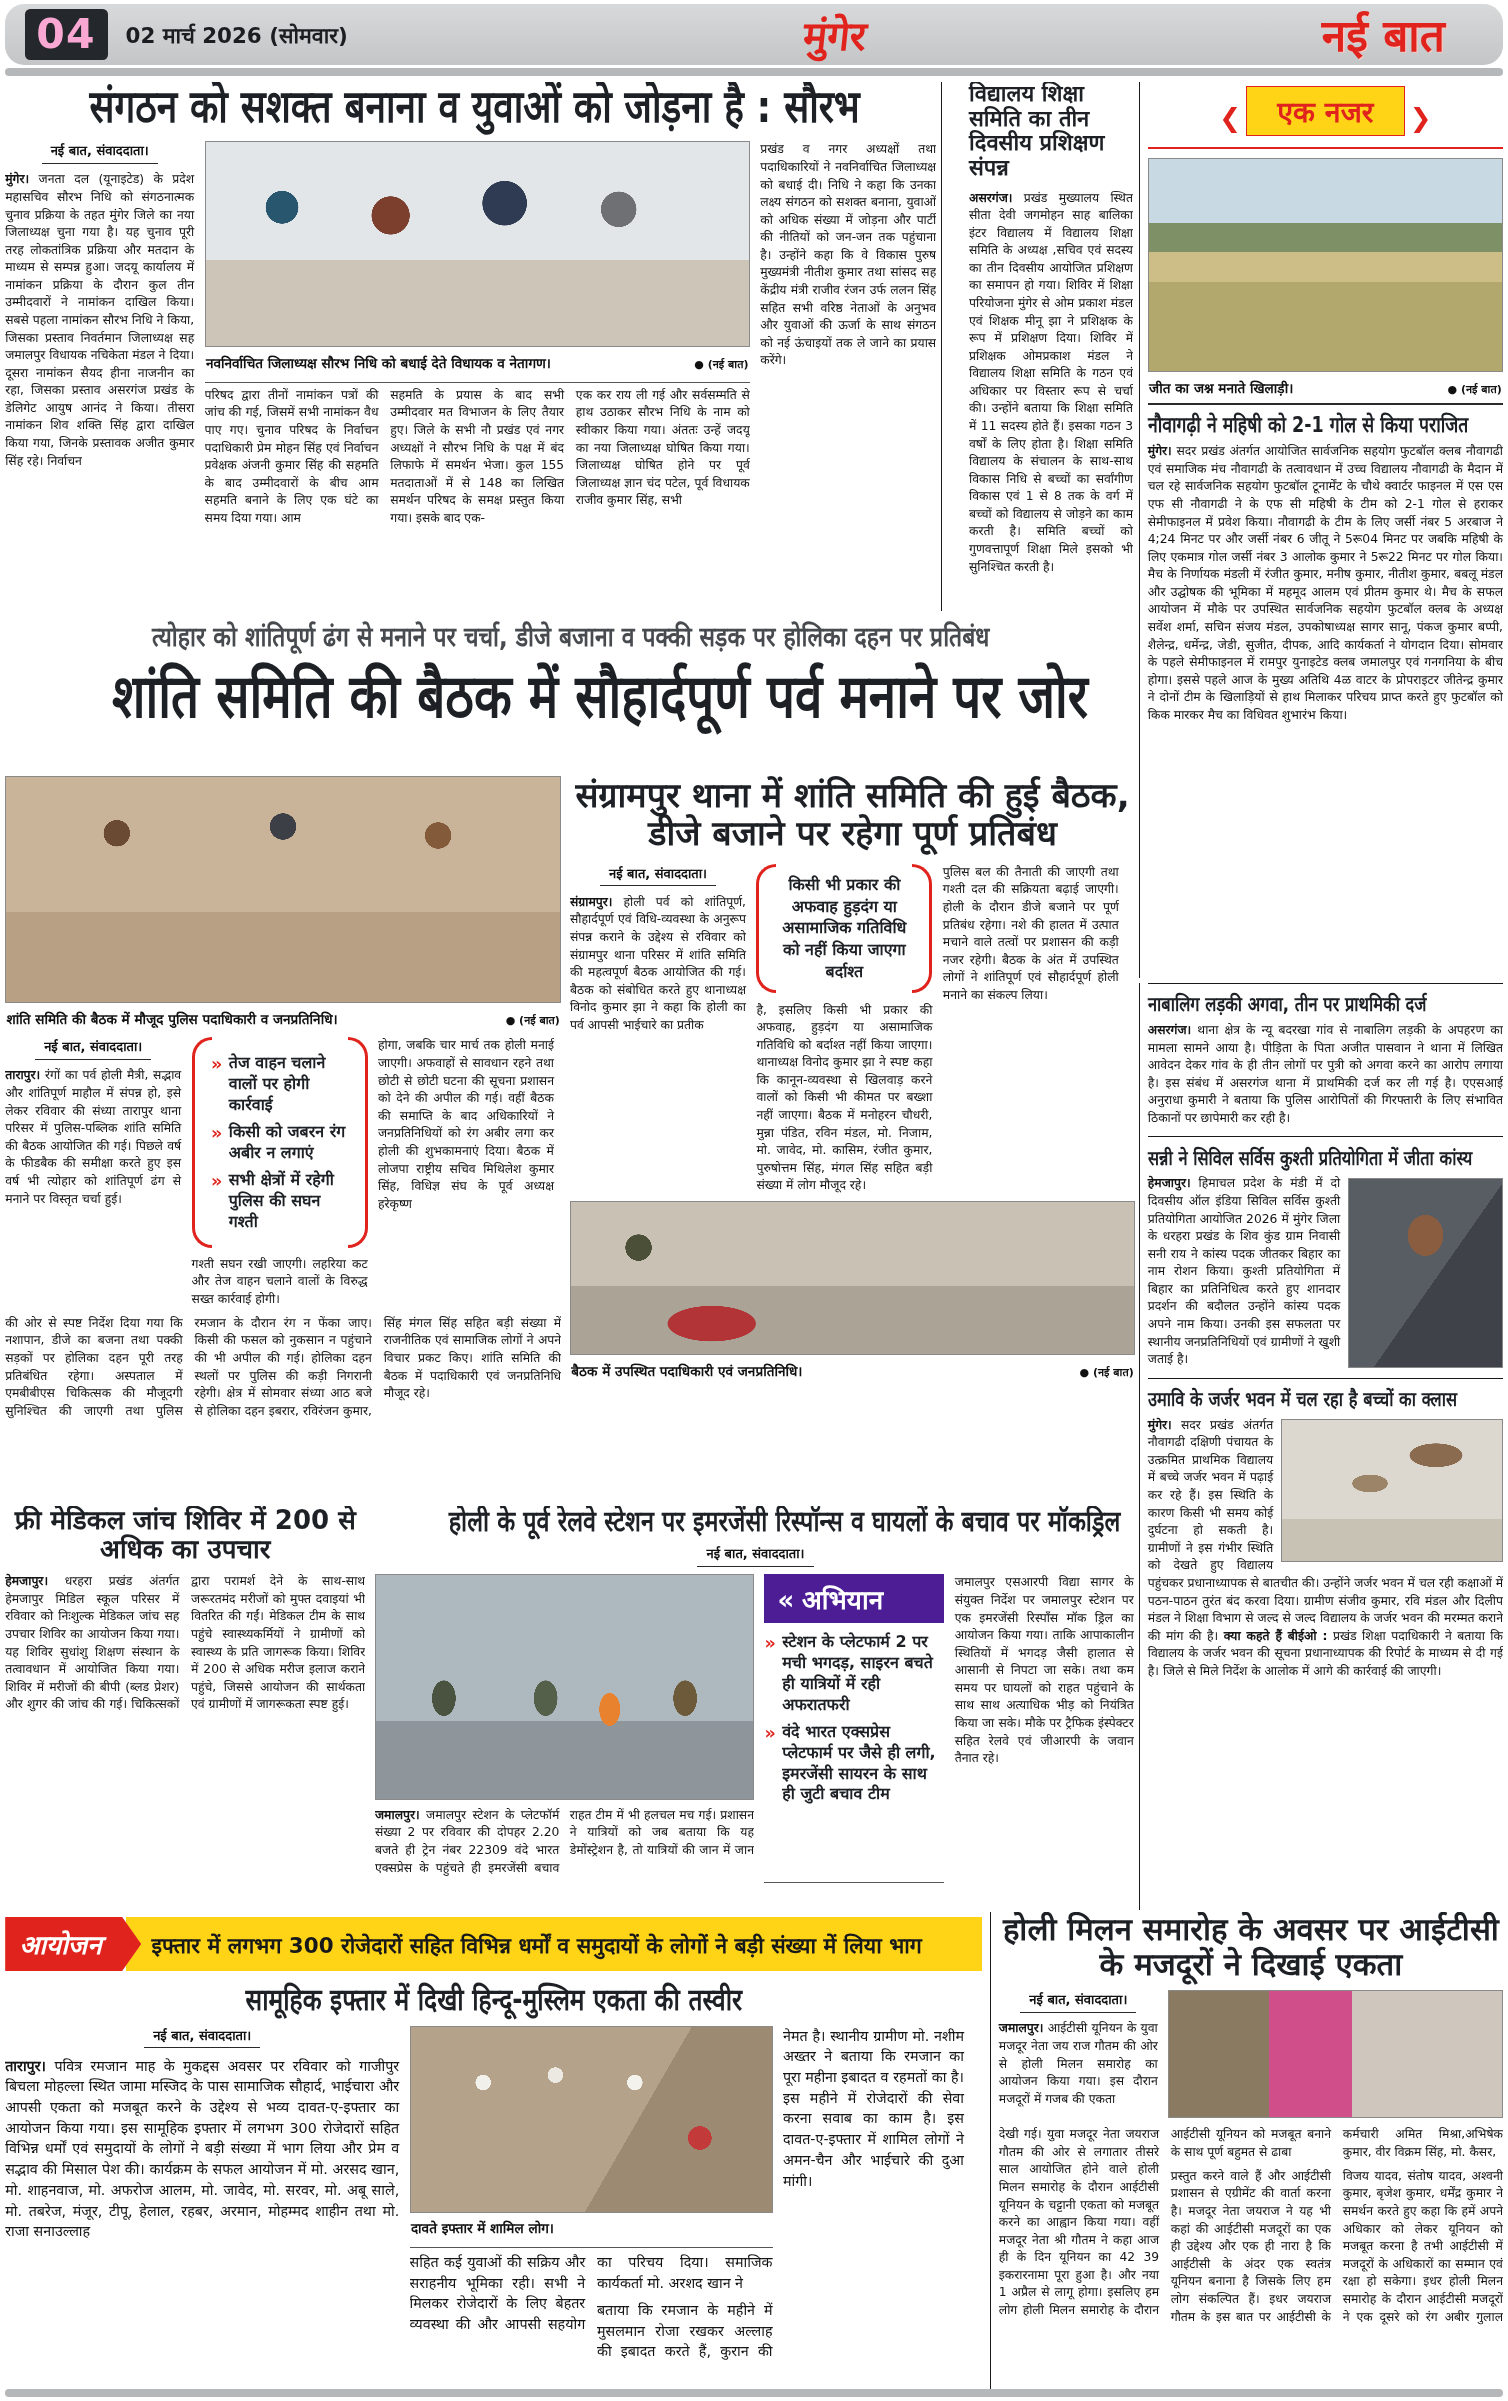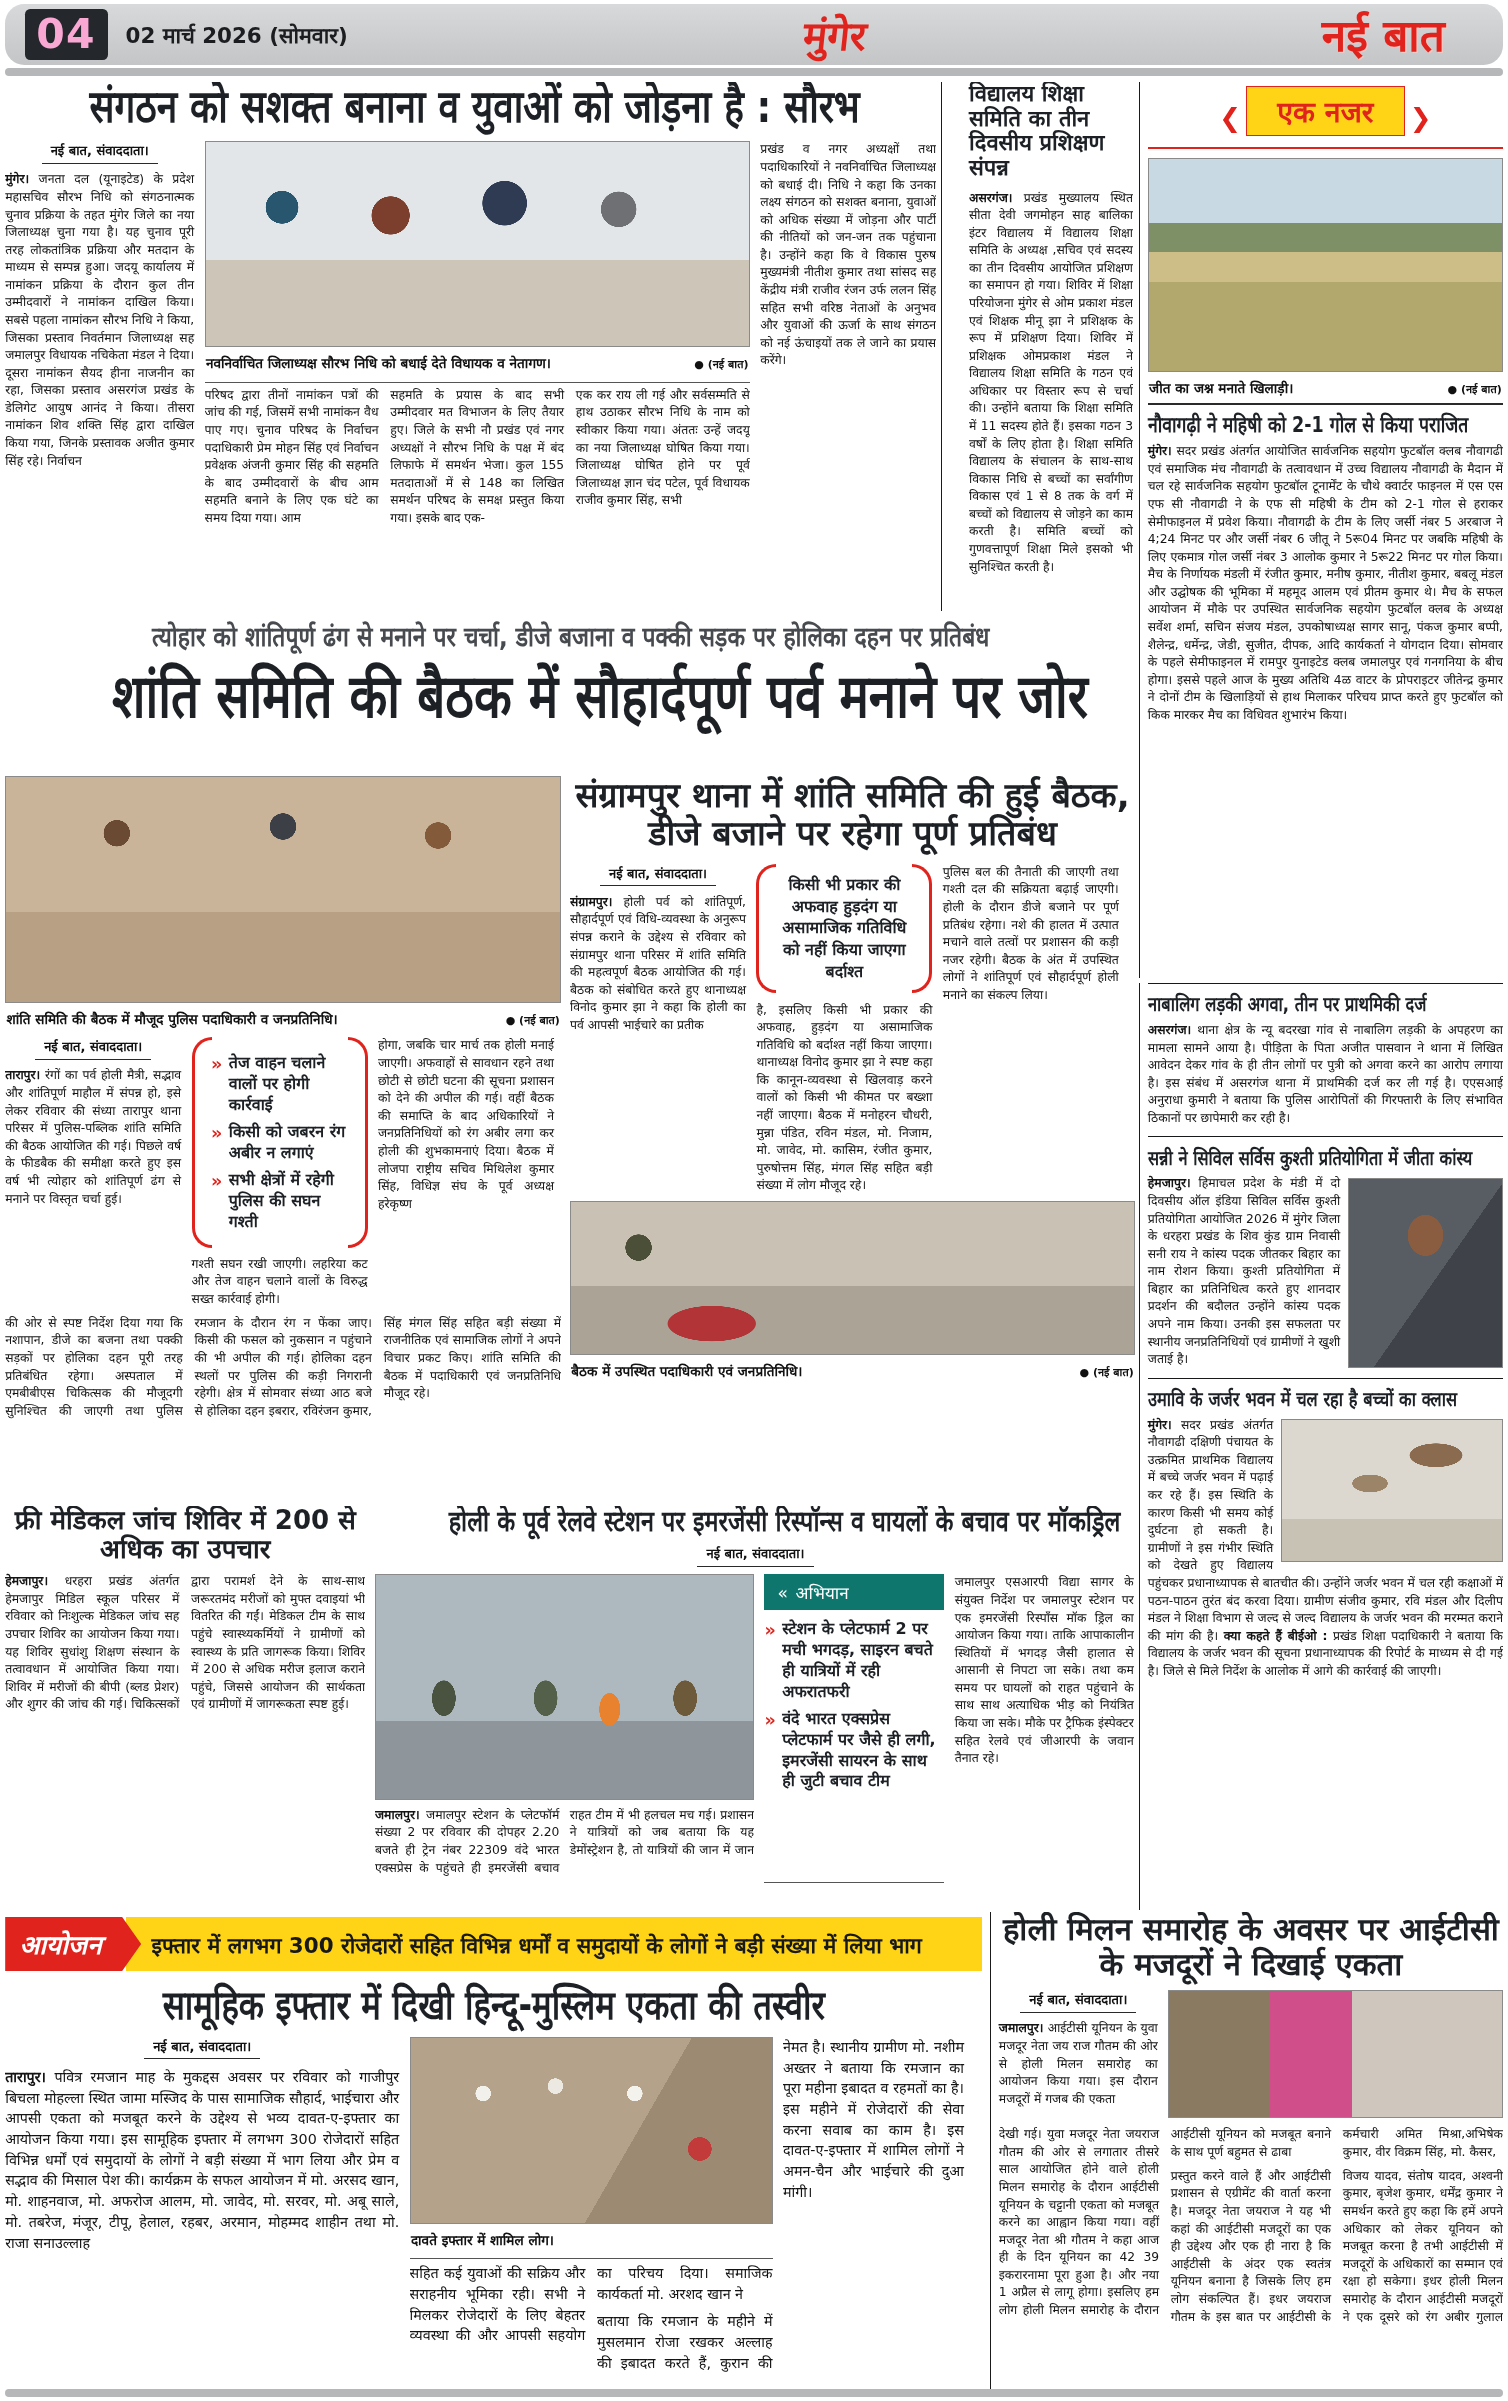--- a/index.html
+++ b/index.html
@@ -112,31 +112,31 @@
   #art-mockdrill{top:1506px;left:375px;width:761px;height:402px;}
   #art-mockdrill .hl{font-size:28.5px;text-align:center;}
   #art-mockdrill .photo-col{width:379px;flex:none;}
   .ph-station{height:226px;background:
     radial-gradient(26px 39px at 18% 55%,#4a5240 0 45%,transparent 46%),
     radial-gradient(26px 39px at 45% 55%,#55604a 0 45%,transparent 46%),
     radial-gradient(23px 36px at 62% 60%,#e8822f 0 45%,transparent 46%),
     radial-gradient(26px 39px at 82% 55%,#6d5a3a 0 45%,transparent 46%),
     linear-gradient(#aeb8bf 0 65%,#8e969c 65% 100%);}
   .tailcols{columns:2;column-gap:10.4px;height:76px;overflow:hidden;margin-top:6.5px;}
-  .badge-abhiyan{background:#0f766e;color:#fff;font-size:17px;font-weight:400;padding:6.5px 13px;margin-bottom:9px;position:relative;}
+  .badge-abhiyan{background:#4c1d95;color:#fff;font-size:26px;font-weight:700;padding:6.5px 13px;margin-bottom:9px;position:relative;}
   .badge-abhiyan::before{content:"«";margin-right:7.8px;}
   #art-mockdrill .midcol{width:180px;flex:none;border-bottom:1.9px solid #555;}
   #art-mockdrill .rightcol{width:179px;flex:none;}
 
   
   #art-iftar{top:1917px;left:5.2px;width:977px;height:476px;}
   .banner{display:flex;height:54px;margin-bottom:6.5px;}
   .badge-aayojan{background:#e0231c;color:#fff;font-size:26px;font-weight:800;display:flex;align-items:center;padding:0 22px 0 14.3px;clip-path:polygon(0 0,86% 0,100% 50%,86% 100%,0 100%);min-width:136px;box-sizing:border-box;font-style:italic;}
   .banner-strip{flex:1;background:#ffd417;display:flex;align-items:center;padding:0 6.5px 0 26px;font-size:21.4px;font-weight:800;color:#17181a;margin-left:-15.6px;}
-  #art-iftar .hl{font-size:40px;text-align:center;margin:12px 0 9px;}
+  #art-iftar .hl{font-size:30px;text-align:center;margin:12px 0 9px;}
   #art-iftar .colA{width:394px;flex:none;}
   #art-iftar .colB{width:363px;flex:none;}
   #art-iftar .colC{width:181px;flex:none;}
   .ph-iftar{height:187px;background:
     radial-gradient(17px 17px at 20% 30%,#f2f0ea 0 45%,transparent 46%),
     radial-gradient(17px 17px at 40% 26%,#ece9e2 0 45%,transparent 46%),
     radial-gradient(17px 17px at 62% 30%,#f4f2ec 0 45%,transparent 46%),
     radial-gradient(26px 26px at 80% 60%,#c23a3a 0 45%,transparent 46%),
     linear-gradient(120deg,#b4a28a 0 60%,#9c8a72 60% 100%);}
   .iftar-cols{columns:2;column-gap:11.7px;height:122px;overflow:hidden;margin-top:3.9px;}

